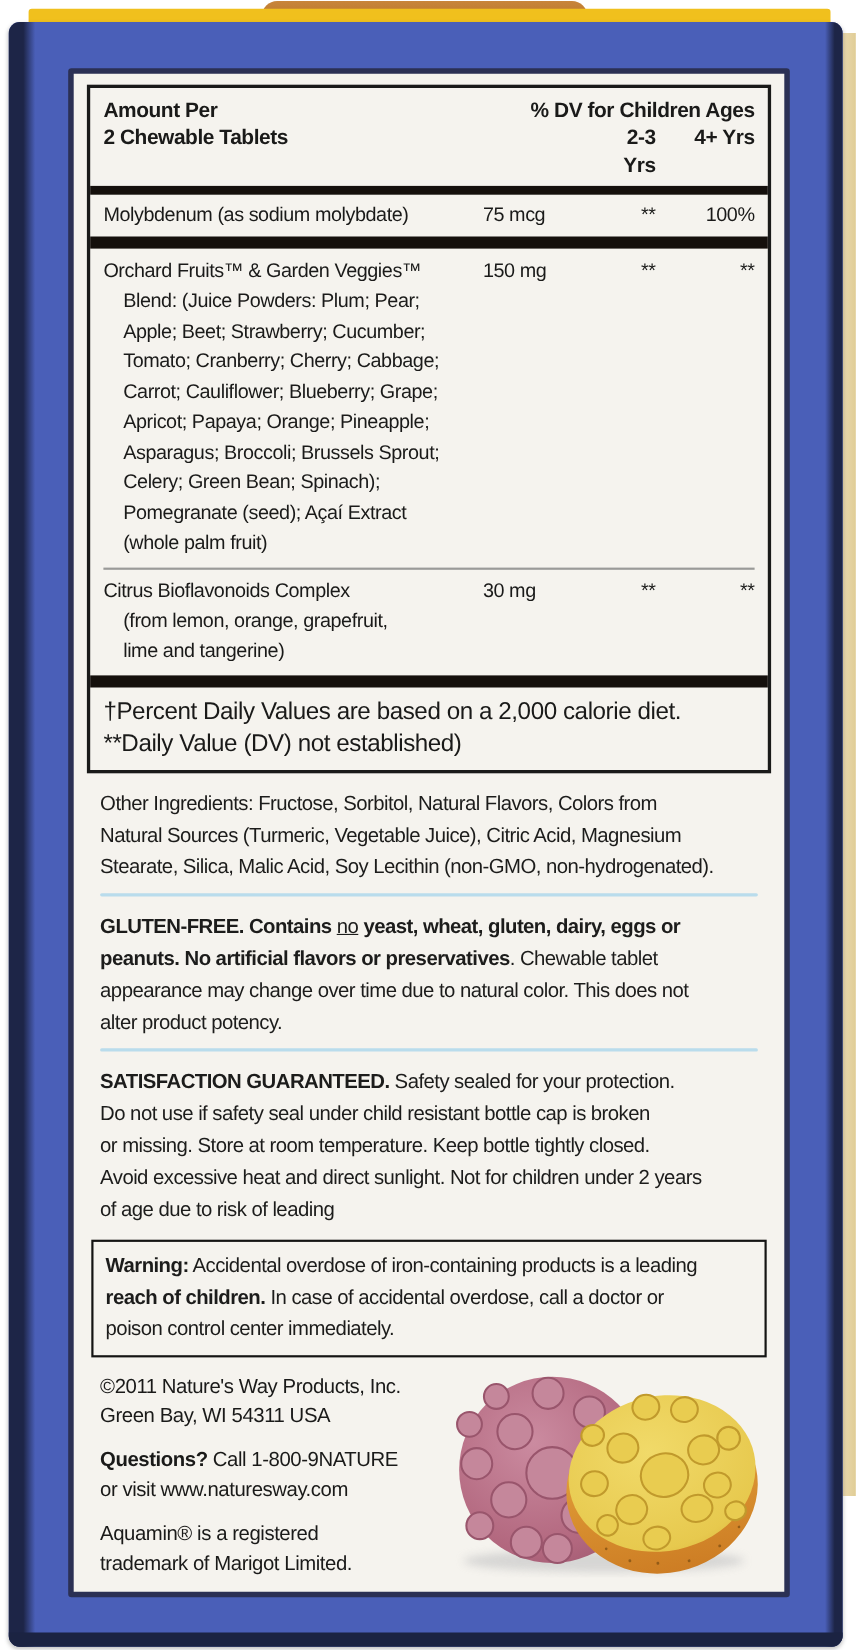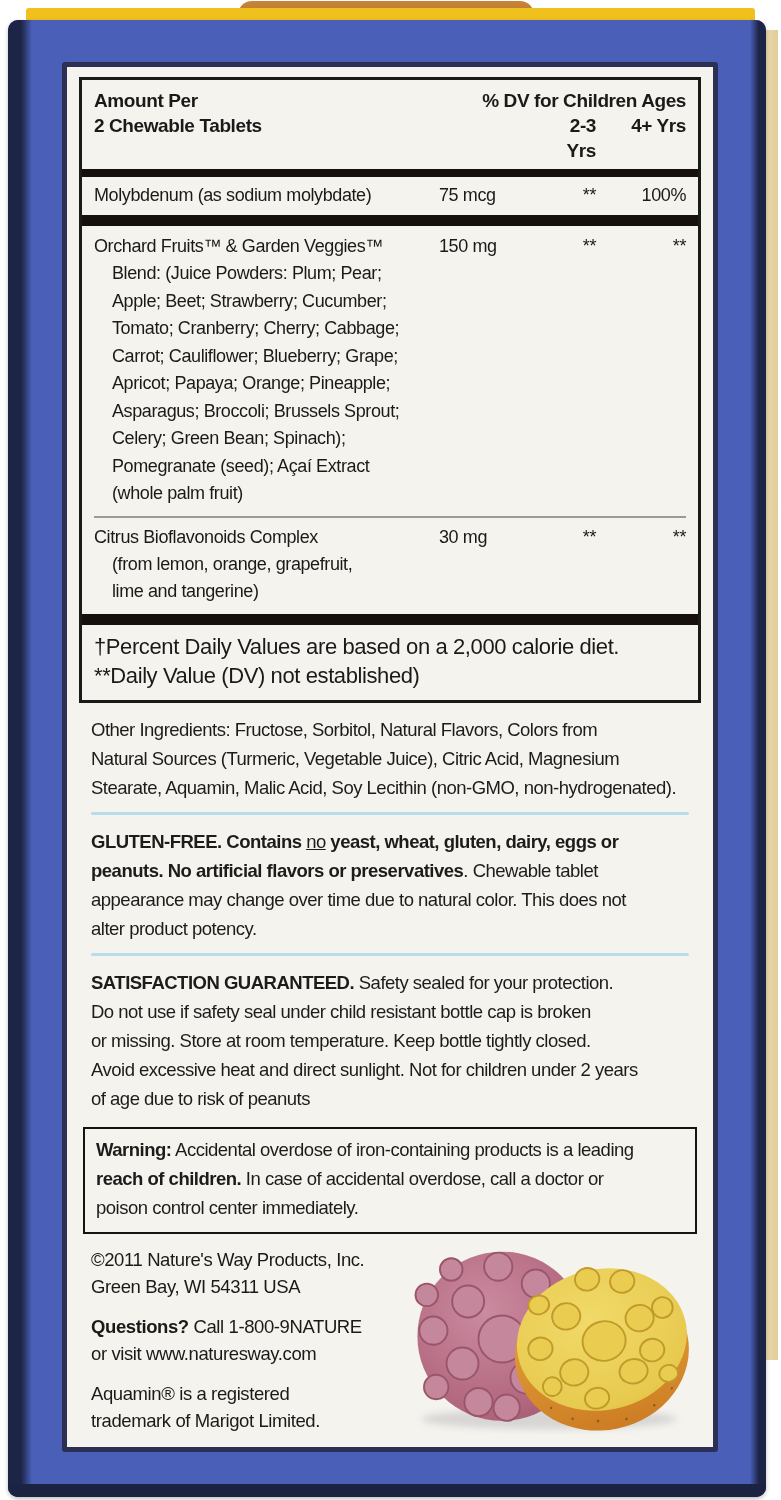--- a/index.html
+++ b/index.html
@@ -129,21 +129,21 @@
 
         <div class="bar3"></div>
 
         <div class="footnote">†Percent Daily Values are based on a 2,000 calorie diet.</div>
         <div class="footnote">**Daily Value (DV) not established)</div>
       </div>
 
       <div class="para">
         <div class="pline">Other Ingredients: Fructose, Sorbitol, Natural Flavors, Colors from</div>
         <div class="pline">Natural Sources (Turmeric, Vegetable Juice), Citric Acid, Magnesium</div>
-        <div class="pline">Stearate, Aquamin, Malic Acid, Soy Lecithin (non-GMO, non-hydrogenated).</div>
+        <div class="pline">Stearate, Silica, Malic Acid, Soy Lecithin (non-GMO, non-hydrogenated).</div>
       </div>
 
       <div class="divider"></div>
 
       <div class="para">
         <div class="pline">
           <span class="b">GLUTEN-FREE. Contains </span><span class="bu">no</span><span class="b"> yeast, wheat, gluten, dairy, eggs or</span>
         </div>
         <div class="pline">
           <span class="b">peanuts. No artificial flavors or preservatives</span><span>. Chewable tablet</span>
@@ -154,21 +154,21 @@
 
       <div class="divider"></div>
 
       <div class="para">
         <div class="pline">
           <span class="b">SATISFACTION GUARANTEED.</span><span> Safety sealed for your protection.</span>
         </div>
         <div class="pline">Do not use if safety seal under child resistant bottle cap is broken</div>
         <div class="pline">or missing. Store at room temperature. Keep bottle tightly closed.</div>
         <div class="pline">Avoid excessive heat and direct sunlight. Not for children under 2 years</div>
-        <div class="pline">of age due to risk of peanuts</div>
+        <div class="pline">of age due to risk of leading</div>
       </div>
 
       <div class="warn-box">
         <div class="para" style="margin:0;">
           <div class="pline">
             <span class="b">Warning:</span><span> Accidental overdose of iron-containing products is a leading</span>
           </div>
           <div class="pline">
             <span class="b">reach of children.</span><span> In case of accidental overdose, call a doctor or</span>
           </div>

